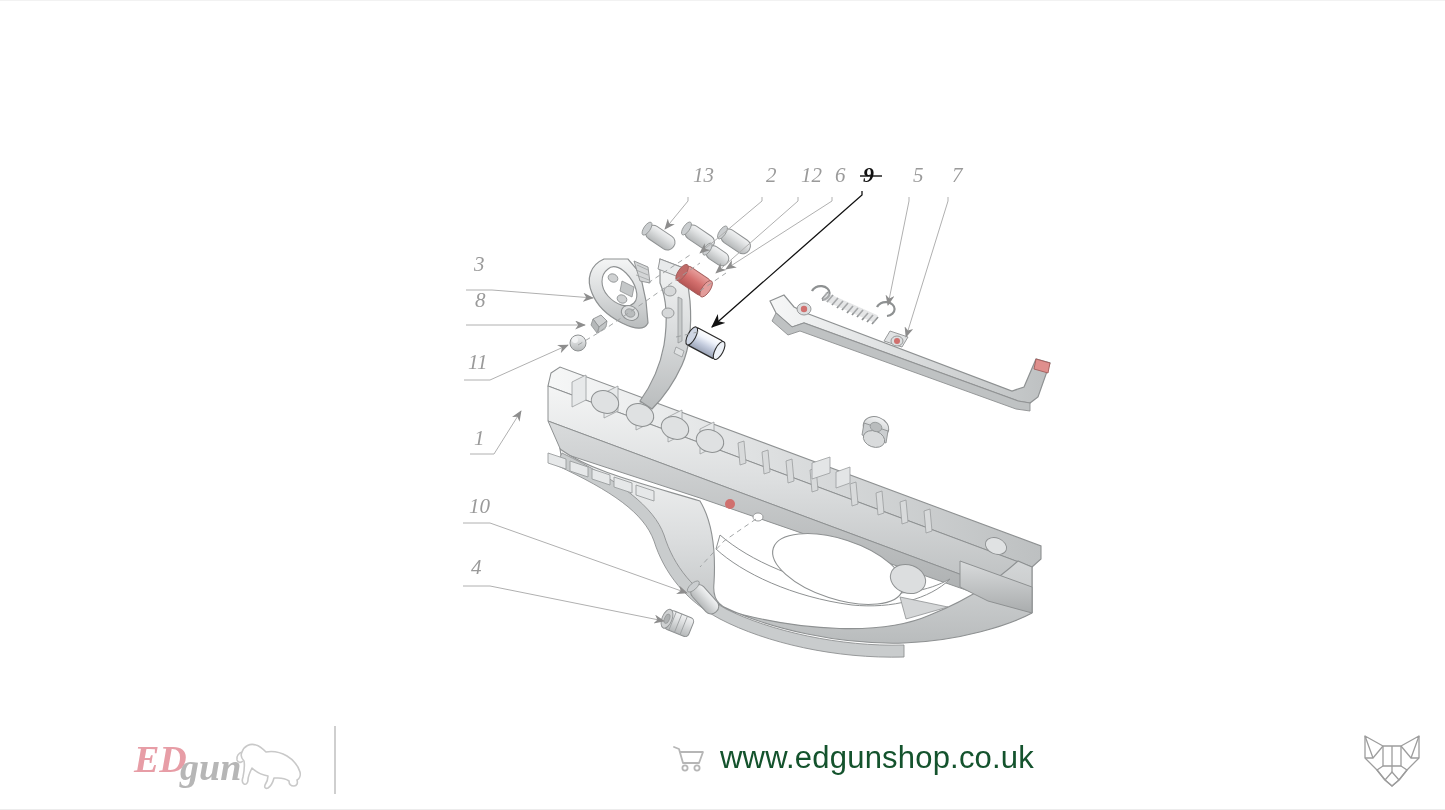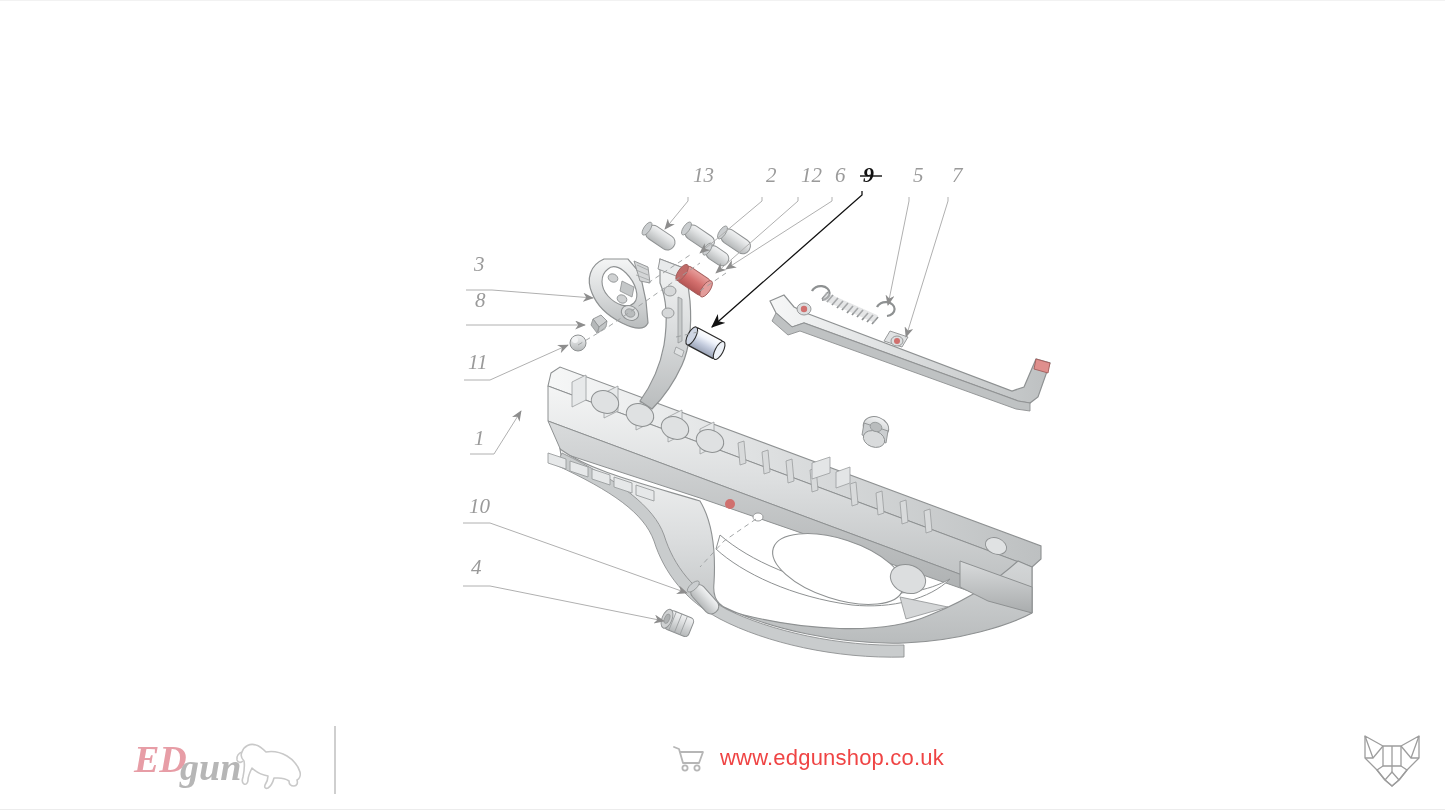--- a/index.html
+++ b/index.html
@@ -64,22 +64,22 @@
   #site-link {
     position: absolute;
     left: 632px;
     top: 18px;
     display: flex;
     align-items: center;
     gap: 14px;
     height: 52px;
   }
   #site-url {
-    font-size: 22px;
-    color: #ef4444;
+    font-size: 31px;
+    color: #14532d;
     letter-spacing: 0.2px;
     font-family: "Liberation Sans", sans-serif;
     white-space: nowrap;
   }
   #wolf-mark {
     position: absolute;
     right: 62px;
     top: 18px;
     width: 62px;
     height: 58px;

